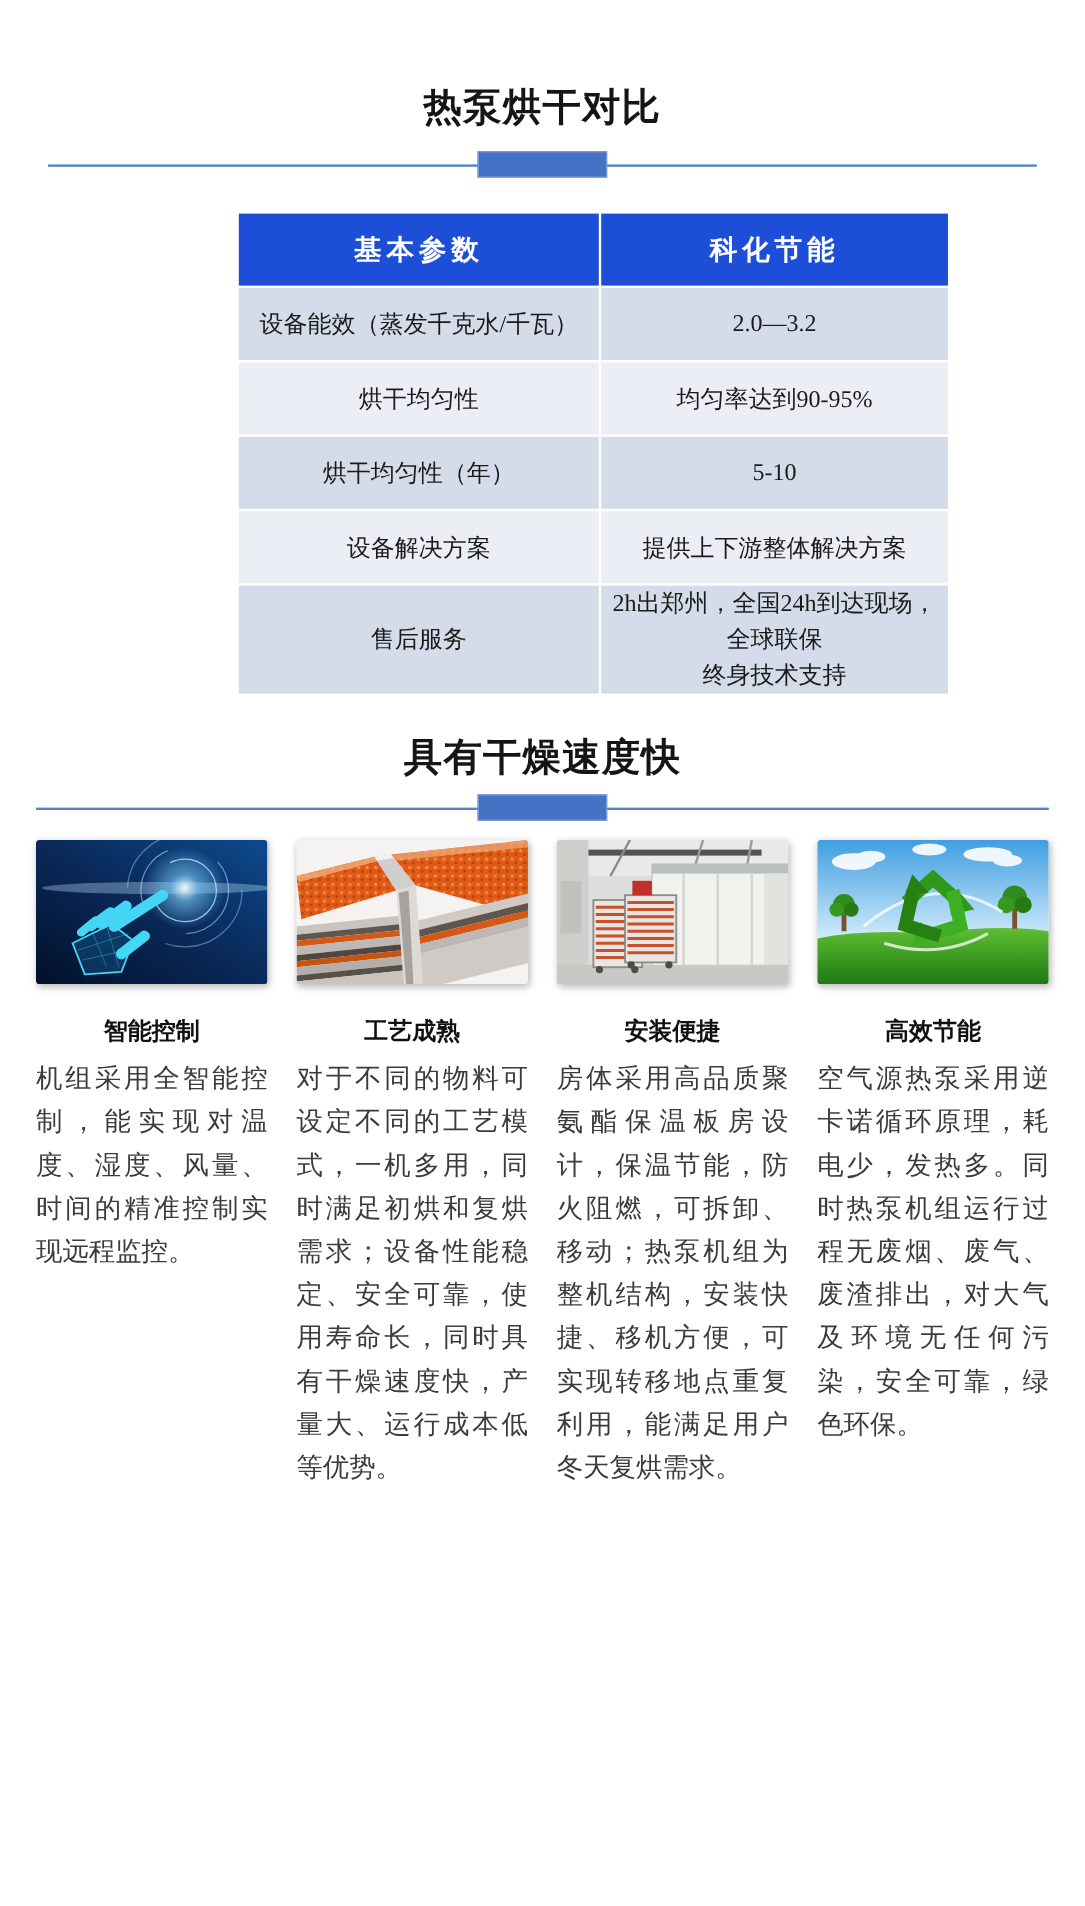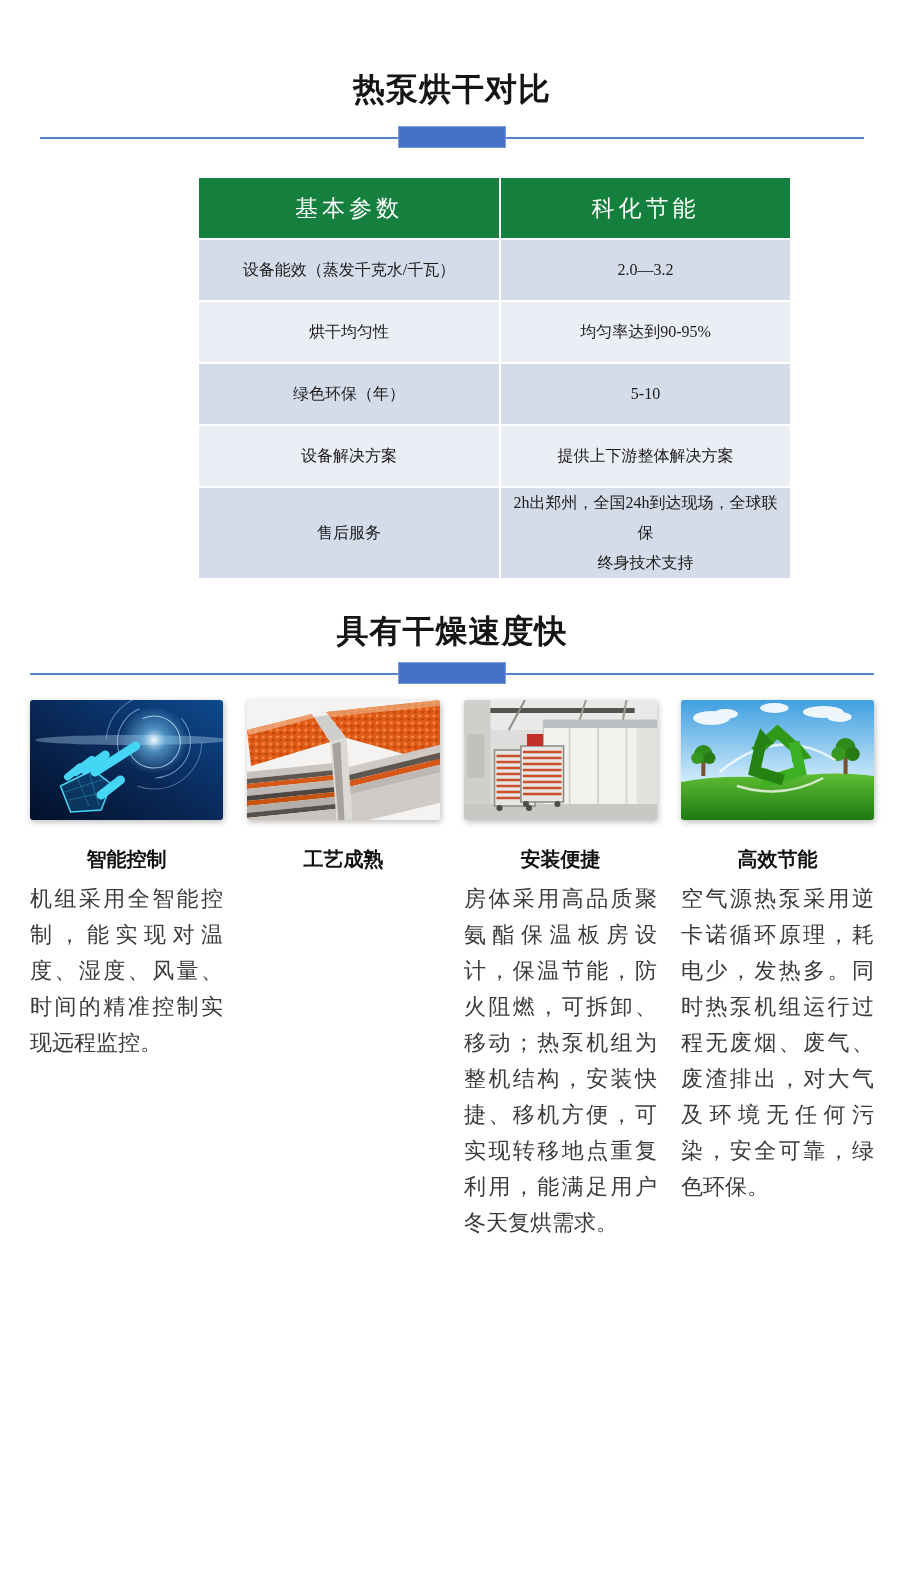--- a/index.html
+++ b/index.html
@@ -40,24 +40,24 @@
     border-collapse: collapse; table-layout: fixed;
     font-family: "Liberation Serif", serif;
   }
   table.cmp col.c1 { width: 302px; }
   table.cmp col.c2 { width: 291px; }
   table.cmp th, table.cmp td {
     border: 2px solid #ffffff; text-align: center; vertical-align: middle;
     padding: 0 6px;
   }
   table.cmp th {
-    background: #15803d; color: #ffffff; font-weight: normal;
+    background: #1d4ed8; color: #ffffff; font-weight: bold;
     font-size: 23px; letter-spacing: 4px; height: 62px;
   }
-  table.cmp td { font-size: 16px; color: #1a1a1a; height: 62px; }
+  table.cmp td { font-size: 20px; color: #1a1a1a; height: 62px; }
   table.cmp tbody tr:nth-child(odd) td { background: #d5dce9; }
   table.cmp tbody tr:nth-child(even) td { background: #ebeef5; }
   table.cmp tr.tall td { height: 92px; line-height: 30px; }
   td.pre { white-space: pre-line; }
 
   .features {
     display: grid; grid-template-columns: repeat(4, 1fr);
     column-gap: 24px; padding: 10px 30px 36px 30px;
   }
   .photo {
@@ -102,21 +102,21 @@
       <tbody>
         <tr>
           <td>设备能效（蒸发千克水/千瓦）</td>
           <td>2.0—3.2</td>
         </tr>
         <tr>
           <td>烘干均匀性</td>
           <td>均匀率达到90-95%</td>
         </tr>
         <tr>
-          <td>绿色环保（年）</td>
+          <td>烘干均匀性（年）</td>
           <td>5-10</td>
         </tr>
         <tr>
           <td>设备解决方案</td>
           <td>提供上下游整体解决方案</td>
         </tr>
         <tr class="tall">
           <td>售后服务</td>
           <td class="pre">2h出郑州，全国24h到达现场，全球联保
 终身技术支持</td>
@@ -210,20 +210,21 @@
               <rect x="96" y="100" width="94" height="6" fill="#5e564f"></rect>
               <rect x="96" y="106" width="94" height="6" fill="#d65818"></rect>
               <rect x="96" y="112" width="94" height="8" fill="#bdb8b3"></rect>
               <rect x="96" y="120" width="94" height="30" fill="#cfcac6"></rect>
             </g>
             <polygon points="82,42 98,38 104,120 88,120" fill="#dddad6"></polygon>
             <polygon points="84,44 92,42 96,120 90,120" fill="#a7a29d"></polygon>
           </svg>
         </div>
         <h3>工艺成熟</h3>
+        <p>对于不同的物料可设定不同的工艺模式，一机多用，同时满足初烘和复烘需求；设备性能稳定、安全可靠，使用寿命长，同时具有干燥速度快，产量大、运行成本低等优势。</p>
       </div>
 
       <div class="feature">
         <div class="photo">
           <svg viewBox="0 0 190 120" preserveAspectRatio="none">
             <rect width="190" height="120" fill="#dddddb"></rect>
             <rect x="0" y="0" width="190" height="30" fill="#e9e9e7"></rect>
             <rect x="18" y="8" width="150" height="5" fill="#55534f"></rect>
             <line x1="60" y1="0" x2="44" y2="30" stroke="#8d8b87" stroke-width="2"></line>
             <line x1="120" y1="0" x2="112" y2="26" stroke="#9d9b97" stroke-width="2"></line>

